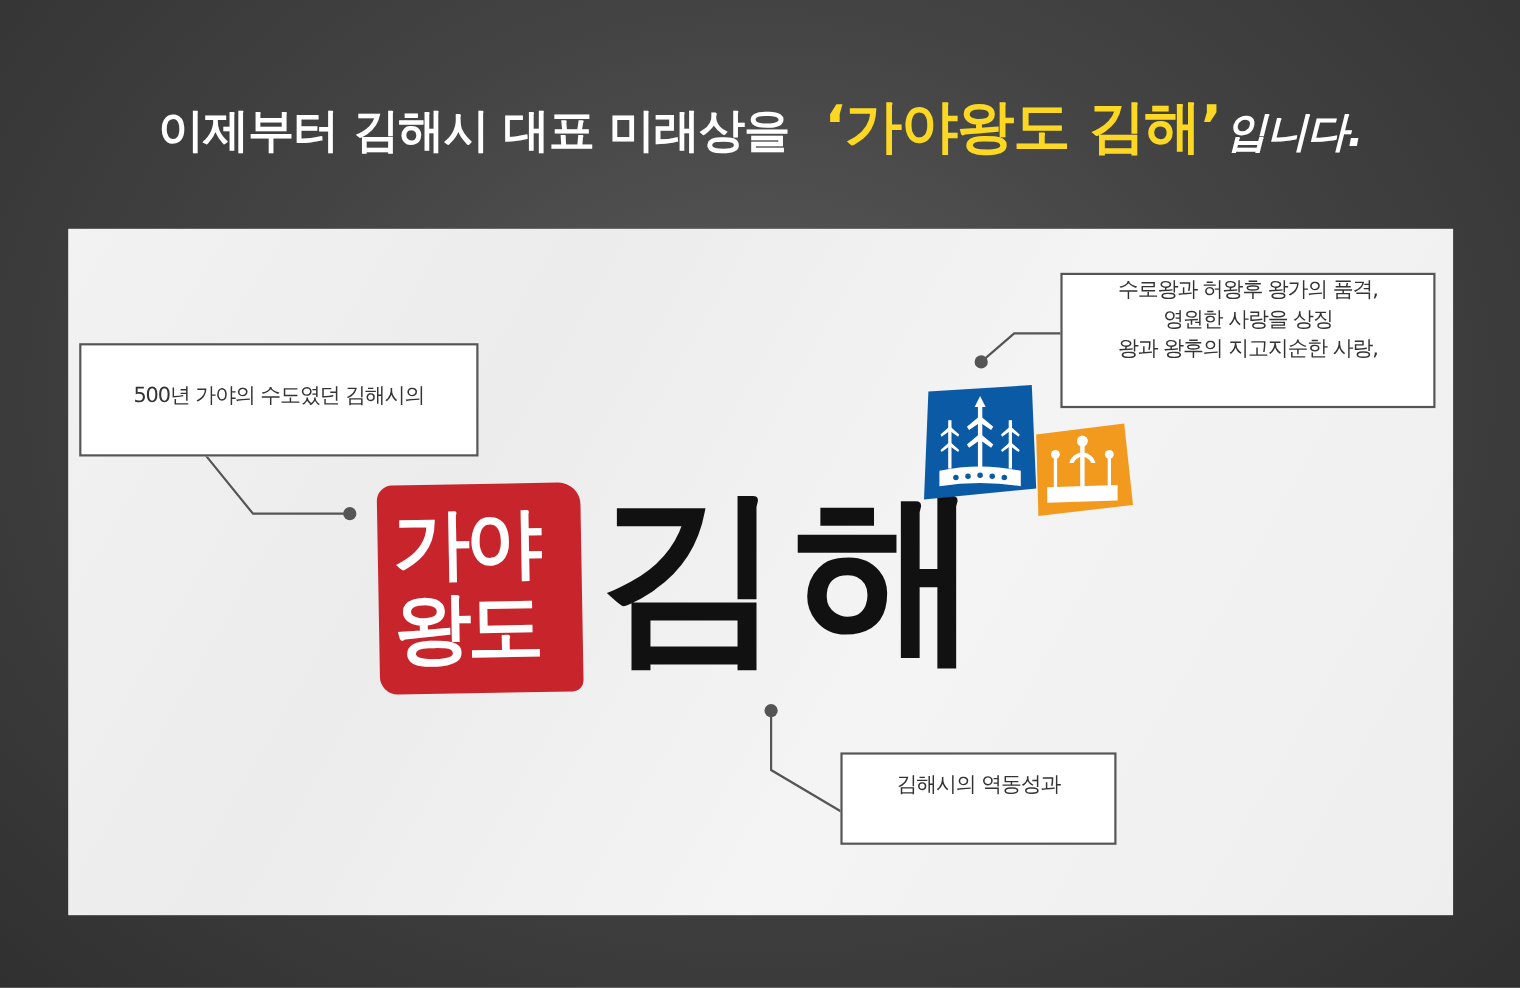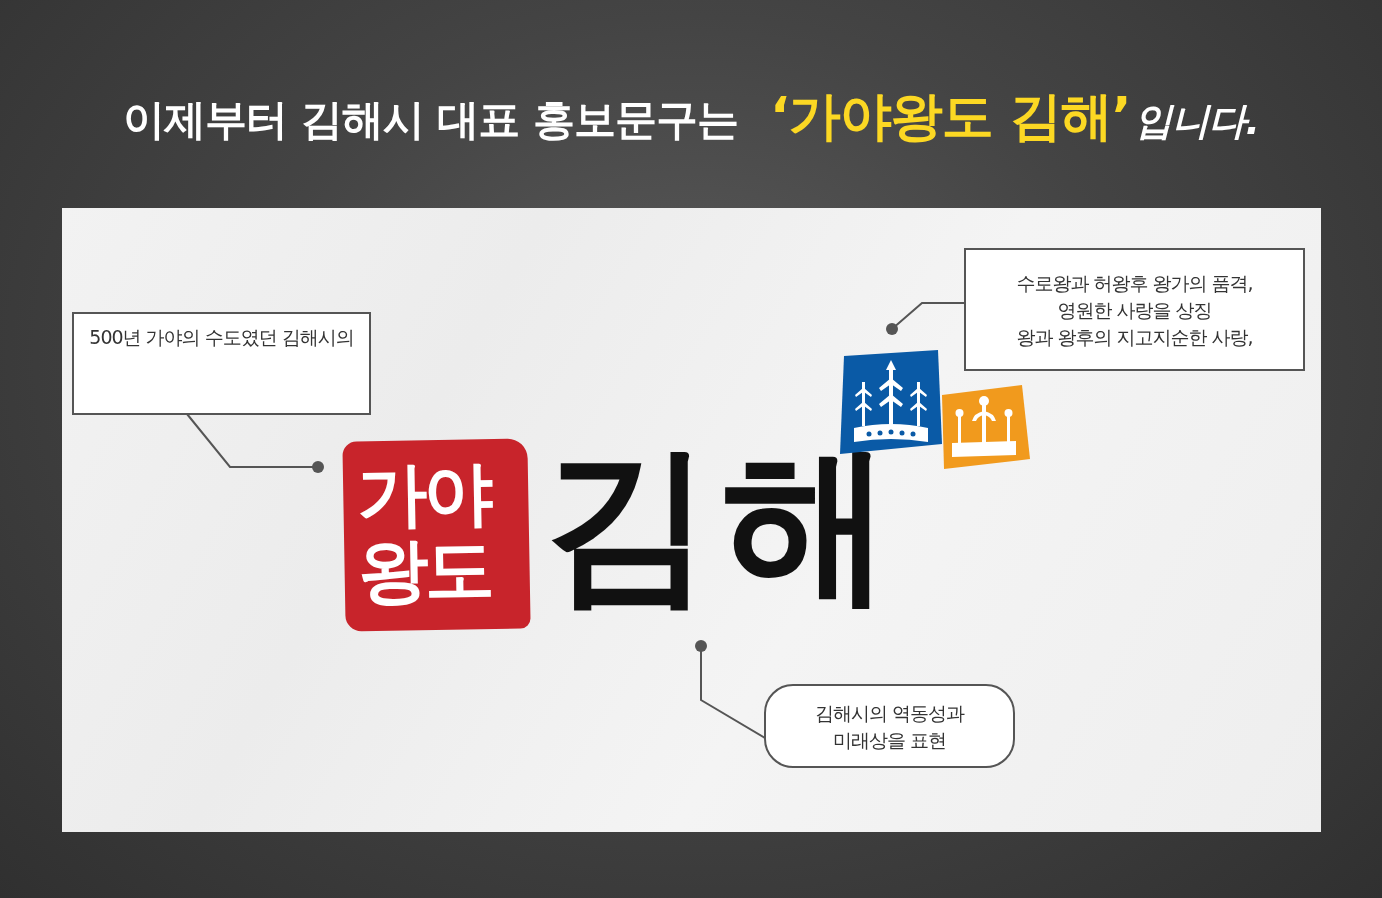--- a/index.html
+++ b/index.html
@@ -18,51 +18,50 @@
   svg.lines{position:absolute;left:0;top:0;}
   .seal{position:absolute;left:282px;top:232px;width:185px;height:190px;background:#c8242b;border-radius:14px 20px 10px 16px;transform:rotate(-1deg);}
   .seal-text{position:absolute;color:#fff;font-weight:bold;font-size:70px;line-height:76px;letter-spacing:-4px;}
   .main-text{position:absolute;left:480px;top:215px;font-weight:bold;color:#111;font-size:170px;letter-spacing:10px;line-height:200px;font-family:Liberation Sans, sans-serif;}
   .crown{position:absolute;}
 </style>
 </head>
 <body>
 
 <div class="headline">
-  <span>이제부터 김해시 대표 홍보문구는</span><span class="hl">‘가야왕도 김해’</span><span class="tail">입니다.</span>
+  <span>이제부터 김해시 대표 미래상을</span><span class="hl">‘가야왕도 김해’</span><span class="tail">입니다.</span>
 </div>
 
 <div class="panel">
 
   <svg class="lines" width="1259" height="624">
     <g stroke="#555" stroke-width="2" fill="none">
       <polyline points="125,206 168,259 256,259"></polyline>
       <polyline points="903,95 860,95 830,121"></polyline>
       <polyline points="639,438 639,492 703,530"></polyline>
     </g>
     <g fill="#555">
       <circle cx="256" cy="259" r="6"></circle>
       <circle cx="830" cy="121" r="6"></circle>
       <circle cx="639" cy="438" r="6"></circle>
     </g>
   </svg>
 
-  <div class="callout" style="left:10px;top:104px;width:299px;height:103px;padding-top:10px;text-align:center;">
+  <div class="callout" style="left:10px;top:104px;width:363px;height:103px;padding-top:32px;text-align:center;">
     <span>500년 가야의 수도였던 김해시의</span>
   </div>
 
-  <div class="callout" style="left:902px;top:40px;width:341px;height:123px;padding-top:20px;">
+  <div class="callout" style="left:902px;top:40px;width:341px;height:123px;padding-top:0;">
     <span>수로왕과 허왕후 왕가의 품격,</span>
     <span>영원한 사랑을 상징</span>
     <span>왕과  왕후의 지고지순한 사랑,</span>
   </div>
 
-  <div class="callout" style="left:702px;top:476px;width:251px;height:84px;padding-top:14px;border-radius:29px;">
+  <div class="callout" style="left:702px;top:476px;width:251px;height:84px;padding-top:14px;">
     <span>김해시의 역동성과</span>
-    <span>미래상을 표현</span>
   </div>
 
   <div class="seal">
     <div class="seal-text" style="left:14px;top:16px;">가야</div>
     <div class="seal-text" style="left:14px;top:92px;">왕도</div>
   </div>
 
   <div class="main-text">김해</div>
 
   <svg class="crown" style="left:774px;top:140px;" width="110" height="110">

